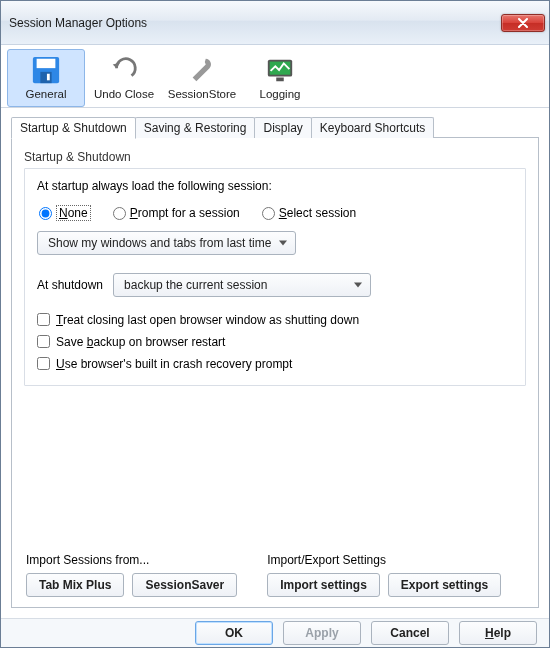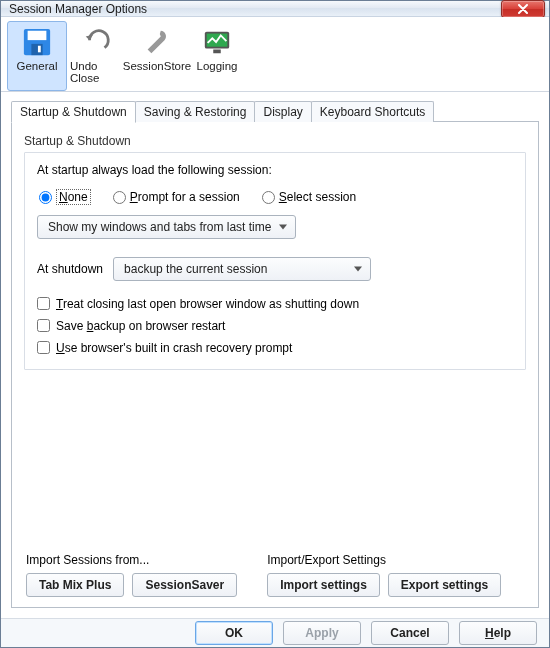--- a/index.html
+++ b/index.html
@@ -16,21 +16,21 @@
     width: 550px;
     height: 648px;
     background: #fff;
     border: 1px solid #6b7e95;
     display: flex;
     flex-direction: column;
     box-shadow: inset 0 0 0 1px #dfe8f3;
   }
   
   .titlebar {
-    height: 16px;
+    height: 44px;
     background: linear-gradient(#f6f9fc, #e3eaf3 45%, #d8e2ee 46%, #e9f0f8);
     border-bottom: 1px solid #c9d4e2;
     display: flex;
     align-items: center;
     padding: 0 4px 0 8px;
   }
   .titlebar .title {
     flex: 1;
     color: #1b1b1b;
   }
@@ -51,21 +51,21 @@
   }
   
   .maintabs {
     display: flex;
     padding: 4px 6px 0 6px;
     gap: 0;
     border-bottom: 1px solid #d0d7e1;
     background: #fff;
   }
   .maintab {
-    width: 60px;
+    width: 78px;
     display: flex;
     flex-direction: column;
     align-items: center;
     gap: 2px;
     padding: 4px 2px 6px;
     border: 1px solid transparent;
     border-radius: 3px;
     font-size: 11.5px;
     color: #222;
     cursor: default;

